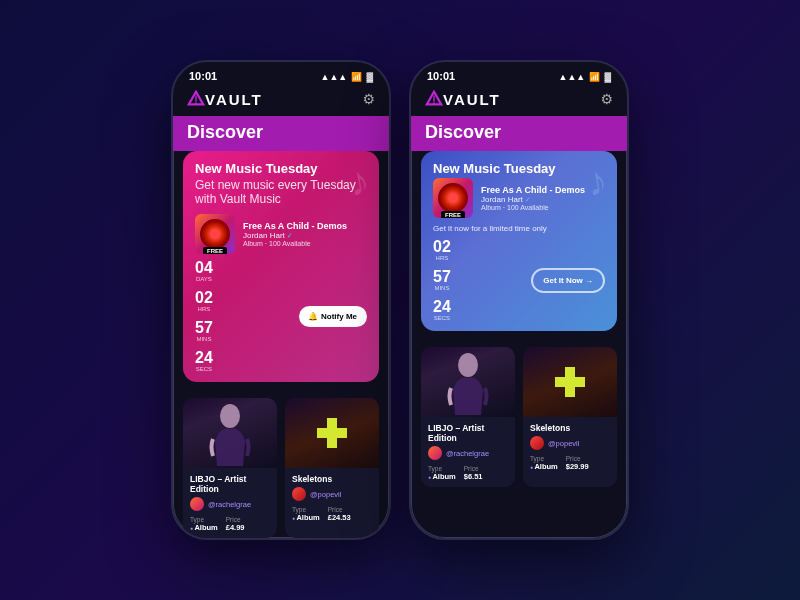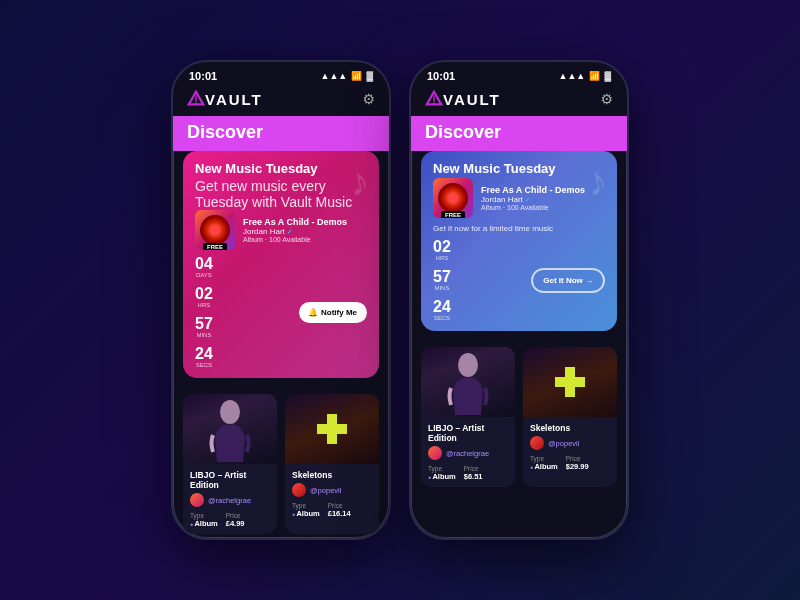--- a/index.html
+++ b/index.html
@@ -40,21 +40,21 @@
       border: 2px solid #2a2a4a;
       overflow: hidden;
       position: relative;
       box-shadow: 0 20px 60px rgba(0,0,0,0.6), inset 0 0 0 1px #3a3a5a;
     }
 
     
     .status-bar {
       display: flex;
       justify-content: space-between;
-      align-items: center;
+      align-items: flex-end;
       padding: 8px 16px 4px;
       background: #0e0e1e;
     }
     .status-time {
       font-size: 11px;
       font-weight: 700;
       color: #fff;
     }
     .status-icons {
       display: flex;
@@ -91,21 +91,21 @@
       color: #aaa;
       font-size: 14px;
     }
 
     
     .page-title {
       padding: 6px 14px 8px;
       font-size: 18px;
       font-weight: 800;
       color: #fff;
-      background: #d946ef;
+      background: #a21caf;
     }
 
     
     .hero-pink {
       margin: 0 10px;
       border-radius: 14px;
       background: linear-gradient(135deg, #e91e8c 0%, #c4176e 40%, #b83088 100%);
       padding: 10px 12px;
       position: relative;
       overflow: hidden;
@@ -139,23 +139,23 @@
       transform: rotate(-10deg);
     }
 
     .hero-title {
       font-size: 13px;
       font-weight: 900;
       color: #fff;
       margin-bottom: 2px;
     }
     .hero-subtitle {
-      font-size: 14px;
+      font-size: 12px;
       color: rgba(255,255,255,0.85);
-      margin-bottom: 0;
+      margin-bottom: 8px;
     }
     .hero-album-row {
       display: flex;
       align-items: center;
       gap: 8px;
       margin-bottom: 6px;
     }
     .album-thumb {
       width: 40px;
       height: 40px;
@@ -499,21 +499,21 @@
             <div class="artist-avatar" style="background: linear-gradient(135deg, #ff4444, #aa1111);"></div>
             <span class="artist-name">@popevil</span>
           </div>
           <div class="card-details">
             <div class="detail-group">
               <div class="detail-label">Type</div>
               <div class="detail-value dot-album">Album</div>
             </div>
             <div class="detail-group">
               <div class="detail-label">Price</div>
-              <div class="detail-value">£16.14</div>
+              <div class="detail-value">£24.53</div>
             </div>
           </div>
         </div>
       </div>
     </div>
   </div>
 
   <div class="phone">
 
     <div class="status-bar">
@@ -550,21 +550,21 @@
           <div class="album-name">Free As A Child - Demos</div>
           <div class="album-artist">
             <span>Jordan Hart</span>
             <span class="verified-icon">✓</span>
           </div>
           <div class="album-meta">
             <span>Album</span> · <span>100 Available</span>
           </div>
         </div>
       </div>
-      <div class="limited-text">Get it now for a limited time music</div>
+      <div class="limited-text">Get it now for a limited time only</div>
       <div class="countdown">
         <div class="countdown-left">
           <div class="countdown-item">
             <div class="countdown-num">02</div>
             <div class="countdown-label">HRS</div>
           </div>
           <div class="countdown-item">
             <div class="countdown-num">57</div>
             <div class="countdown-label">MINS</div>
           </div>

